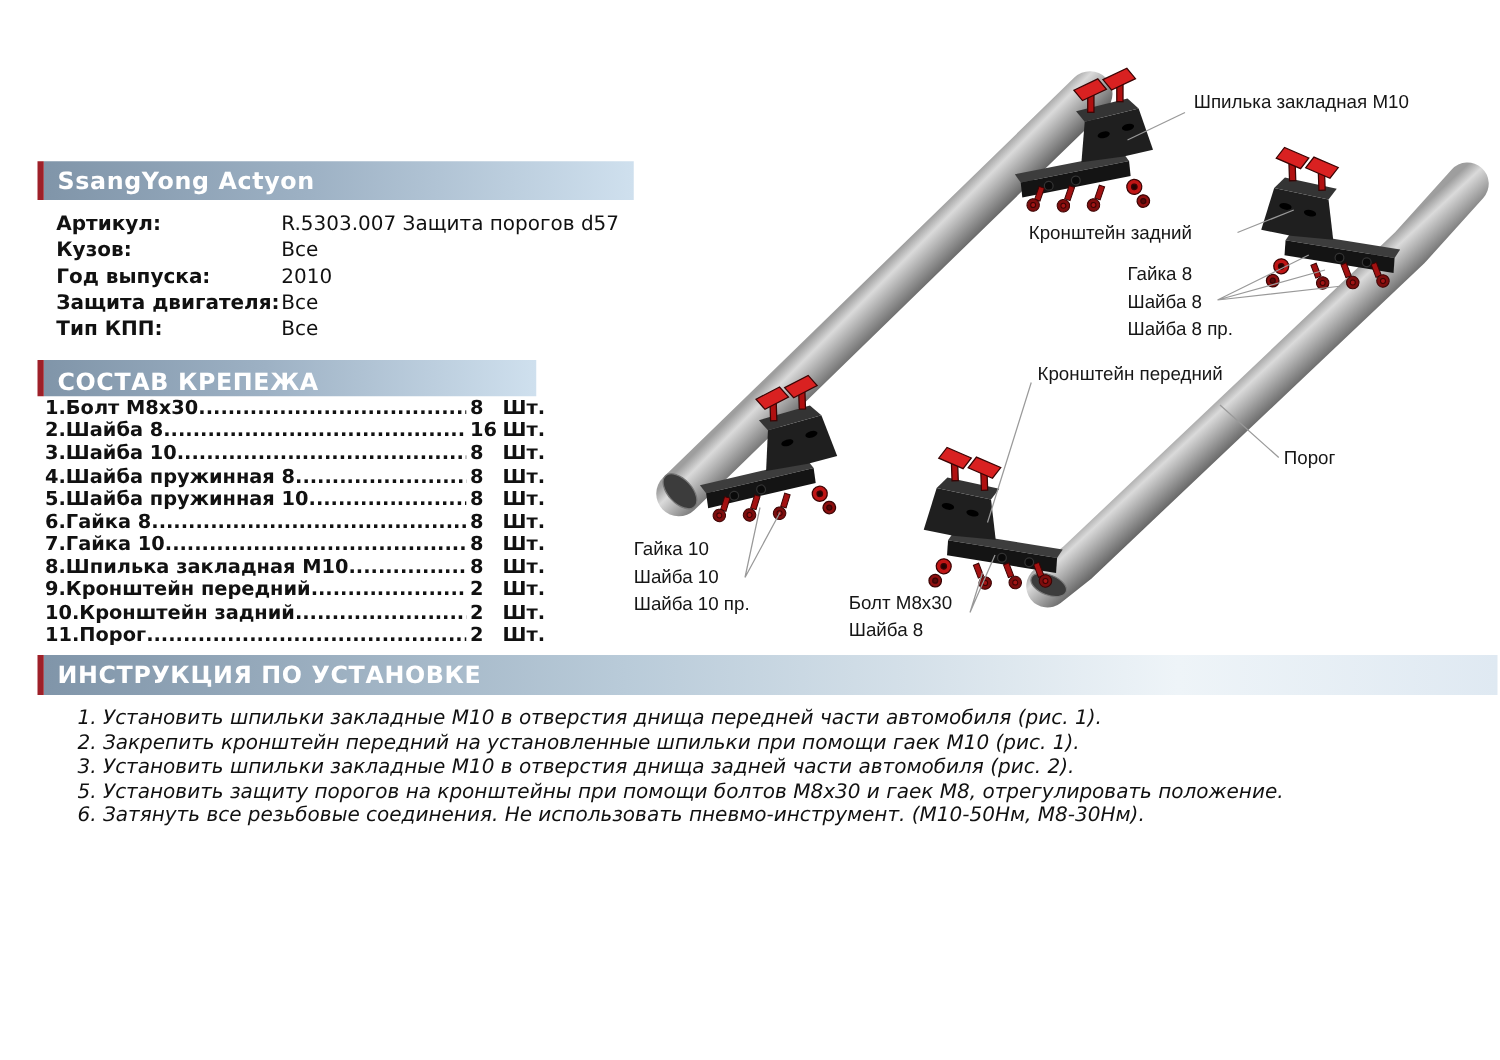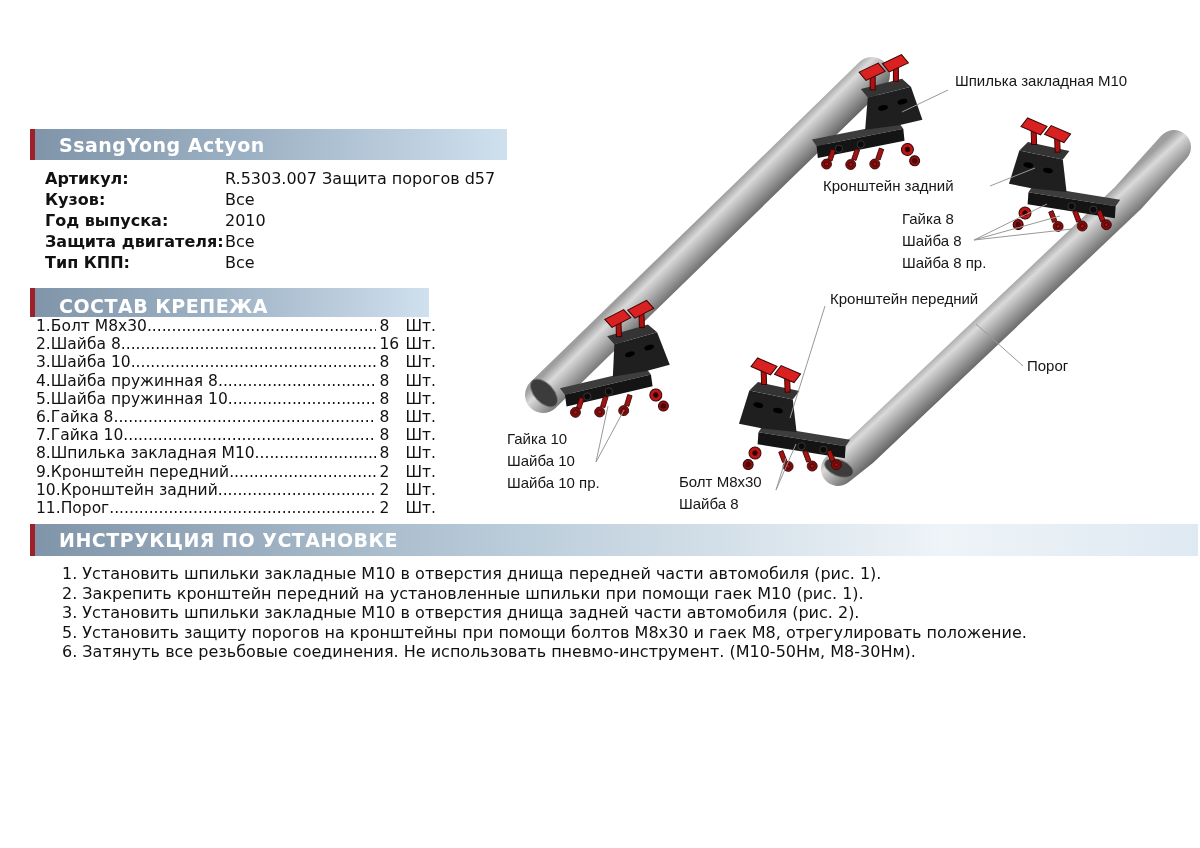--- a/index.html
+++ b/index.html
@@ -4,42 +4,42 @@
 <style>
   html,body{margin:0;padding:0;background:#ffffff;}
   .page{position:relative;width:1200px;height:848px;background:#ffffff;overflow:hidden;
         font-family:"DejaVu Sans",sans-serif;color:#111;}
 
   
   .bar{position:absolute;left:30px;box-sizing:border-box;
        border-left:5px solid #9e2029;display:flex;align-items:center;
        background:linear-gradient(90deg,#8095a9 0%,#9db1c4 45%,#cfe0ee 100%);}
   .bar .bar-title{color:#ffffff;font-weight:bold;font-size:19px;letter-spacing:0.5px;
-       padding-left:24px;white-space:nowrap;}
+       padding-left:11px;white-space:nowrap;}
   .bar1{top:129px;width:477px;height:31px;}
   .bar2{top:288px;width:399px;height:29px;align-items:flex-end;}
   .bar3{top:524px;width:1168px;height:32px;
        background:linear-gradient(90deg,#8095a9 0%,#b9cbd9 40%,#eef4f8 78%,#dfe9f2 100%);}
 
   
   .details{position:absolute;left:45px;top:169px;width:470px;font-size:16px;}
   .detail-row{display:flex;height:21px;}
   .detail-label{font-weight:bold;width:180px;white-space:nowrap;}
   .detail-value{white-space:nowrap;}
 
   
   .parts-list{position:absolute;left:36px;top:317px;width:400px;font-size:15.5px;}
-  .part-row{display:flex;align-items:flex-start;line-height:18.2px;height:18.2px;white-space:nowrap;}
+  .part-row{display:flex;align-items:flex-end;line-height:18.2px;height:18.2px;white-space:nowrap;font-weight:bold;}
   .part-name{flex:0 0 auto;}
   .part-dots{flex:1 1 auto;overflow:hidden;white-space:nowrap;}
   .part-qty{flex:0 0 26px;padding-left:3px;}
   .part-unit{flex:0 0 auto;}
 
   
-  .steps{position:absolute;left:62px;top:564px;width:1125px;font-size:16px;line-height:19.5px;}
+  .steps{position:absolute;left:62px;top:564px;width:1125px;font-size:16px;line-height:19.5px;font-style:italic;}
   .step{white-space:nowrap;}
 
   
   .diagram{position:absolute;left:490px;top:38px;width:710px;height:485px;}
   .dlabel{font-family:"Liberation Sans",sans-serif;font-size:15px;fill:#161616;}
   .leader{stroke:#999999;stroke-width:1;fill:none;}
 </style>
 </head>
 <body>
 

